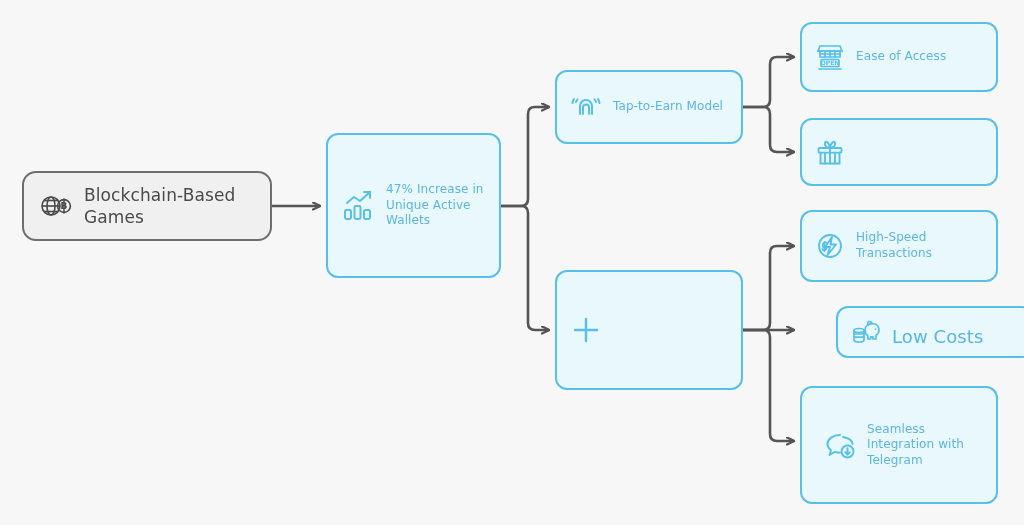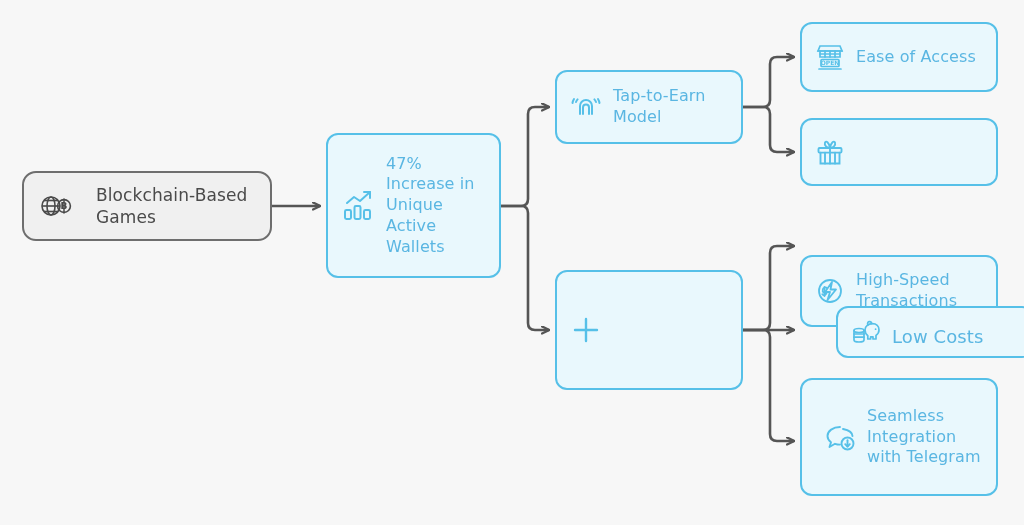--- a/index.html
+++ b/index.html
@@ -49,48 +49,47 @@
     padding: 8px 12px;
     gap: 10px;
   }
   .node-label {
     line-height: 1.30;
     letter-spacing: 0.1px;
   }
   .label-root {
     color: #4a4a4a;
     font-size: 17px;
-    margin-left: 12px;
   }
   .label-blue {
     color: #5ab6e2;
-    font-size: 16px;
+    font-size: 12px;
   }
   .label-blue-sm {
     color: #5ab6e2;
     font-size: 18px;
   }
   .icon {
     flex: 0 0 auto;
     display: flex;
     align-items: center;
     justify-content: center;
   }
   .icon svg { display: block; }
 
   
   #node-root          { left: 22px;  top: 171px; width: 250px; height: 70px; }
   #node-growth        { left: 326px; top: 133px; width: 175px; height: 145px; }
   #node-tap           { left: 555px; top: 70px;  width: 188px; height: 74px; align-items: center; }
   #node-ton           { left: 555px; top: 270px; width: 188px; height: 120px; }
   #node-ease          { left: 800px; top: 22px;  width: 198px; height: 70px; }
   #node-reward        { left: 800px; top: 118px; width: 198px; height: 68px; }
-  #node-highspeed     { left: 800px; top: 210px; width: 198px; height: 72px; margin-top: 45px; }
+  #node-highspeed     { left: 800px; top: 210px; width: 198px; height: 72px; }
   #node-lowcost       { left: 836px; top: 306px; width: 198px; height: 52px; align-items: flex-end; }
-  #node-seamless      { left: 800px; top: 378px; width: 198px; height: 118px; padding-left: 21px; }
+  #node-seamless      { left: 800px; top: 386px; width: 198px; height: 118px; padding-left: 21px; }
 </style>
 </head>
 <body>
 
 <div id="canvas">
 
   <svg id="edges" viewBox="0 0 1024 525">
     <defs>
       <marker id="arrowhead" markerWidth="9" markerHeight="9" refX="7.6" refY="4.2" orient="auto" markerUnits="userSpaceOnUse">
         <path d="M0.6,0.6 L8,4.2 L0.6,7.8" fill="none" stroke="#555555" stroke-width="2.2" stroke-linecap="round" stroke-linejoin="round"></path>

